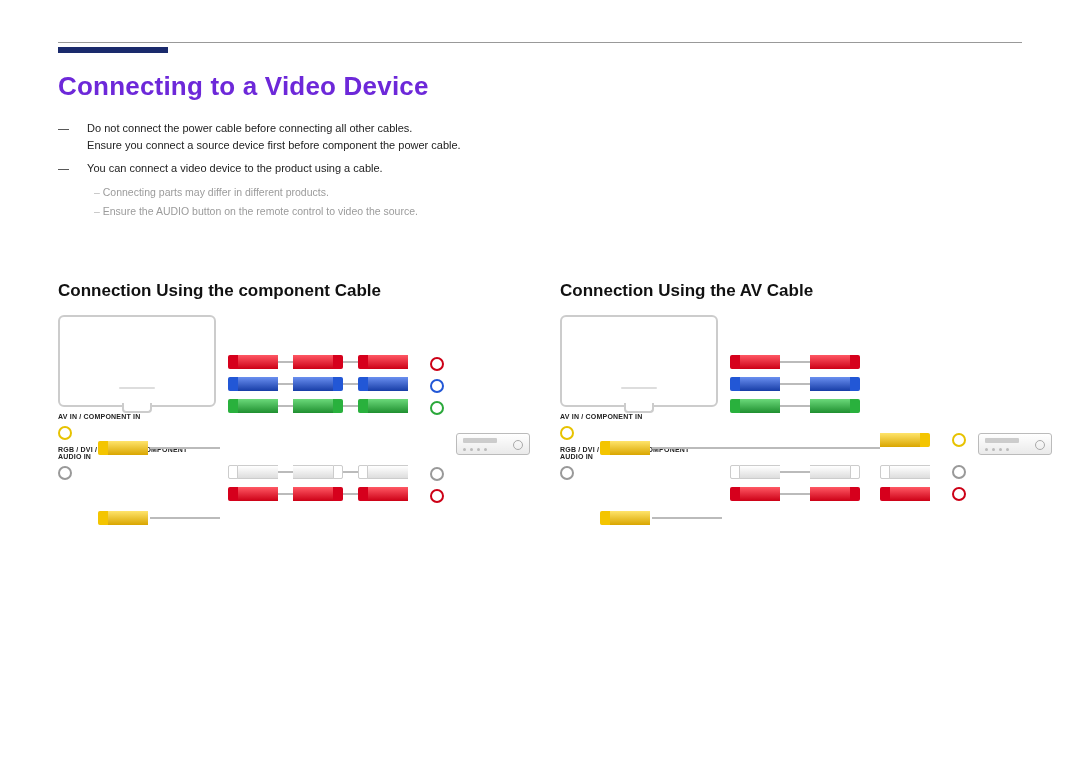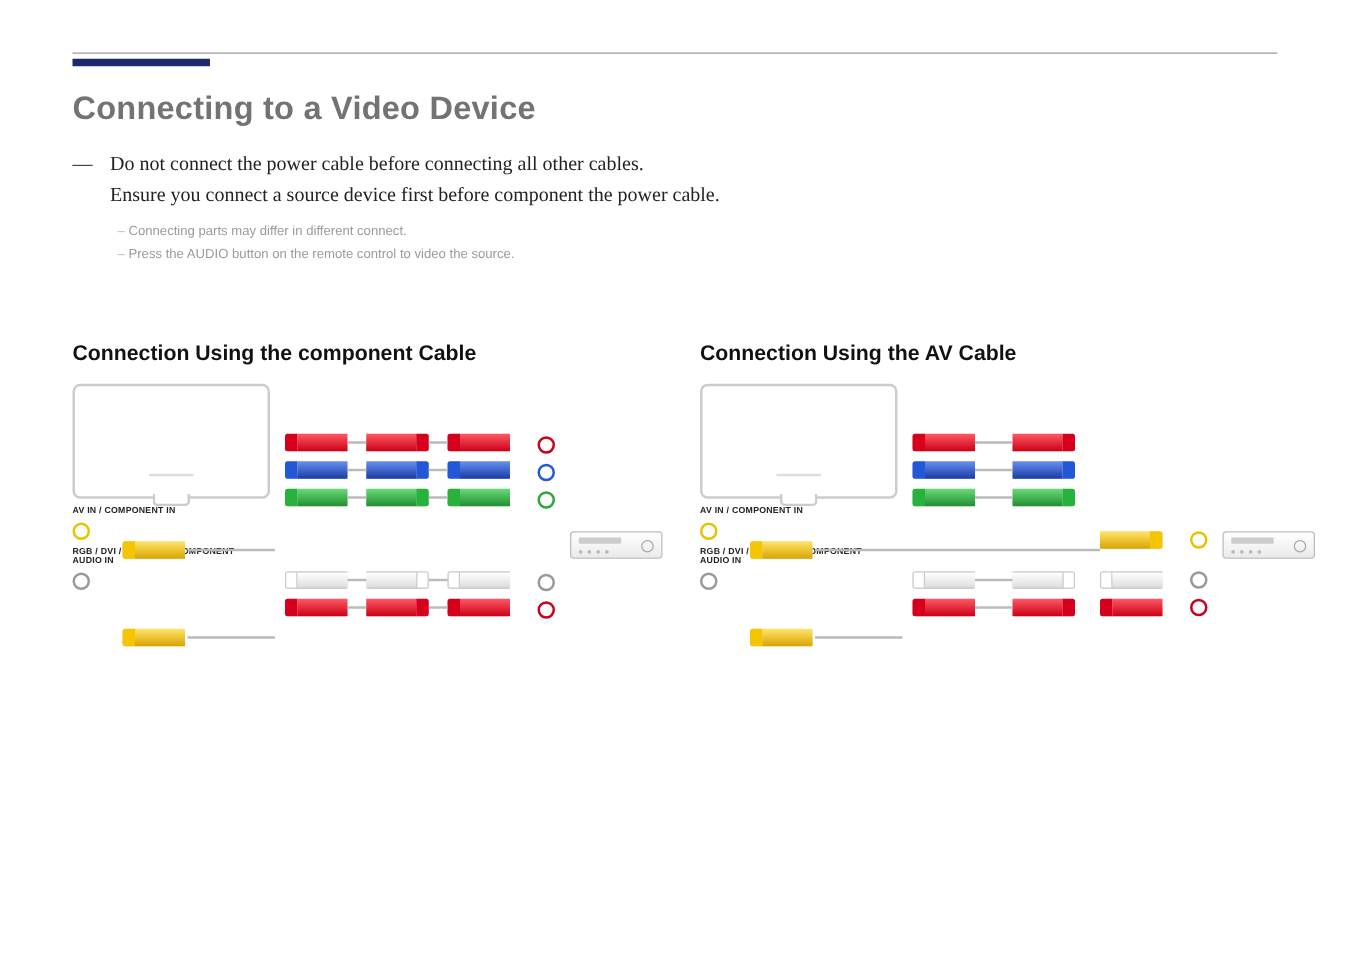--- a/index.html
+++ b/index.html
@@ -1,21 +1,21 @@
 <!DOCTYPE html>
 <html><head>
 <meta charset="utf-8">
 <style>
   * { box-sizing: border-box; margin: 0; padding: 0; }
   body { font-family: Arial, Helvetica, sans-serif; background: #fff; color: #222; width: 1080px; }
   .page { padding: 42px 58px 40px 58px; }
   .topbar { border-top: 1px solid #999; margin-bottom: 4px; }
   .accent { width: 110px; height: 6px; background: #1a2a6c; margin-top: 2px; margin-bottom: 18px; }
-  h1 { color: #737373; font-weight: 600; font-size: 26px; margin-bottom: 18px; letter-spacing: 0.2px; }
-  .note-block { font-size: 16px; line-height: 1.55; margin-bottom: 6px; font-family: Liberation Serif, serif; }
+  h1 { color: #6d28d9; font-weight: 600; font-size: 26px; margin-bottom: 18px; letter-spacing: 0.2px; }
+  .note-block { font-size: 11px; line-height: 1.55; margin-bottom: 6px; }
   .dash-label { display:inline-block; width: 26px; vertical-align: top; }
   .note-text { display:inline-block; width: calc(100% - 30px); vertical-align: top; }
   .sub-note { color: #9b9b9b; font-size: 10.5px; margin-left: 36px; line-height: 1.8; }
   .sub-note::before { content: "– "; color: #bbb; }
   .spacer { height: 60px; }
   .columns { display: flex; gap: 40px; }
   .col { flex: 1; }
   h2 { font-size: 17px; font-weight: 700; margin-bottom: 14px; color: #111; }
 
   .tv { width: 158px; height: 92px; border: 2px solid #ccc; border-radius: 6px; background: #fff; position: relative; }
@@ -72,24 +72,28 @@
   <h1>Connecting to a Video Device</h1>
 
   <div class="note-block">
     <span class="dash-label">―</span>
     <span class="note-text">
       <span>Do not connect the power cable before connecting all other cables.</span><br>
       <span>Ensure you connect a source device first before component the power cable.</span>
     </span>
   </div>
 
-
-  <div class="sub-note">Connecting parts may differ in different connect.</div>
+  <div class="note-block">
+    <span class="dash-label">―</span>
+    <span class="note-text">You can connect a video device to the product using a cable.</span>
+  </div>
+
+  <div class="sub-note">Connecting parts may differ in different products.</div>
   <div class="sub-note">
-    <span>Press the </span><span>AUDIO</span><span> button on the remote control to video the source.</span>
+    <span>Ensure the </span><span>AUDIO</span><span> button on the remote control to video the source.</span>
   </div>
 
   <div class="spacer"></div>
 
   <div class="columns">
 
     <div class="col">
       <h2>Connection Using the component Cable</h2>
 
       <div class="diag-r">

